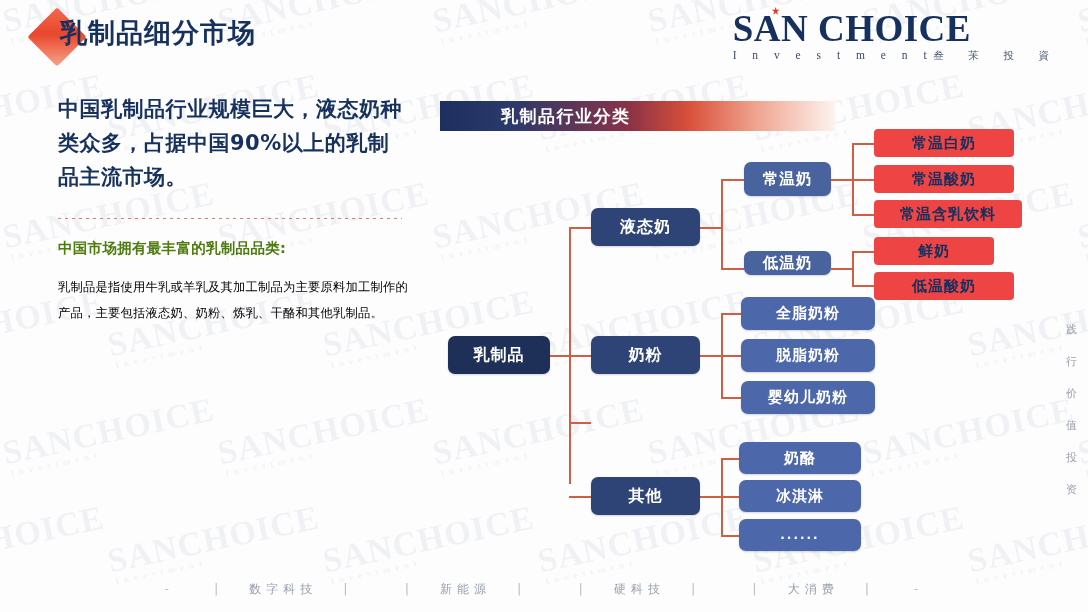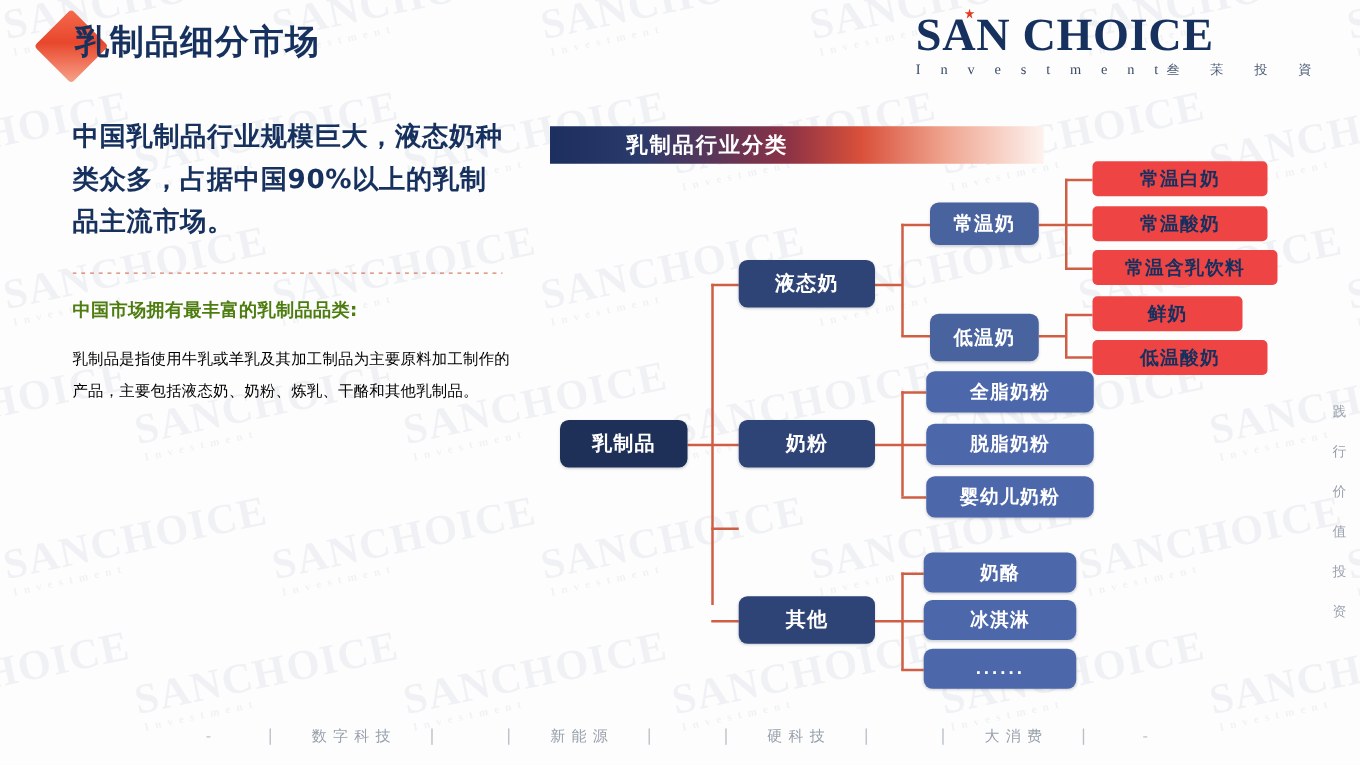--- a/index.html
+++ b/index.html
@@ -372,21 +372,21 @@
     <div class="ln h" style="left:291px;top:376px;width:18px;"></div>
     <div class="ln h" style="left:291px;top:415px;width:18px;"></div>
 
     <div class="node n-root" style="left:18px;top:216px;width:102px;height:38px;">乳制品</div>
 
     <div class="node n-l2" style="left:161px;top:88px;width:109px;height:38px;">液态奶</div>
     <div class="node n-l2" style="left:161px;top:216px;width:109px;height:38px;">奶粉</div>
     <div class="node n-l2" style="left:161px;top:357px;width:109px;height:38px;">其他</div>
 
     <div class="node n-l3a" style="left:314px;top:42px;width:87px;height:34px;">常温奶</div>
-    <div class="node n-l3a" style="left:314px;top:131px;width:87px;height:38px;">低温奶</div>
+    <div class="node n-l3a" style="left:314px;top:131px;width:87px;height:24px;">低温奶</div>
 
     <div class="node n-leaf" style="left:444px;top:9px;width:140px;height:28px;">常温白奶</div>
     <div class="node n-leaf" style="left:444px;top:45px;width:140px;height:28px;">常温酸奶</div>
     <div class="node n-leaf" style="left:444px;top:80px;width:148px;height:28px;">常温含乳饮料</div>
 
     <div class="node n-leaf" style="left:444px;top:117px;width:120px;height:28px;">鲜奶</div>
     <div class="node n-leaf" style="left:444px;top:152px;width:140px;height:28px;">低温酸奶</div>
 
     <div class="node n-l3b" style="left:311px;top:177px;width:134px;height:33px;">全脂奶粉</div>
     <div class="node n-l3b" style="left:311px;top:219px;width:134px;height:33px;">脱脂奶粉</div>

